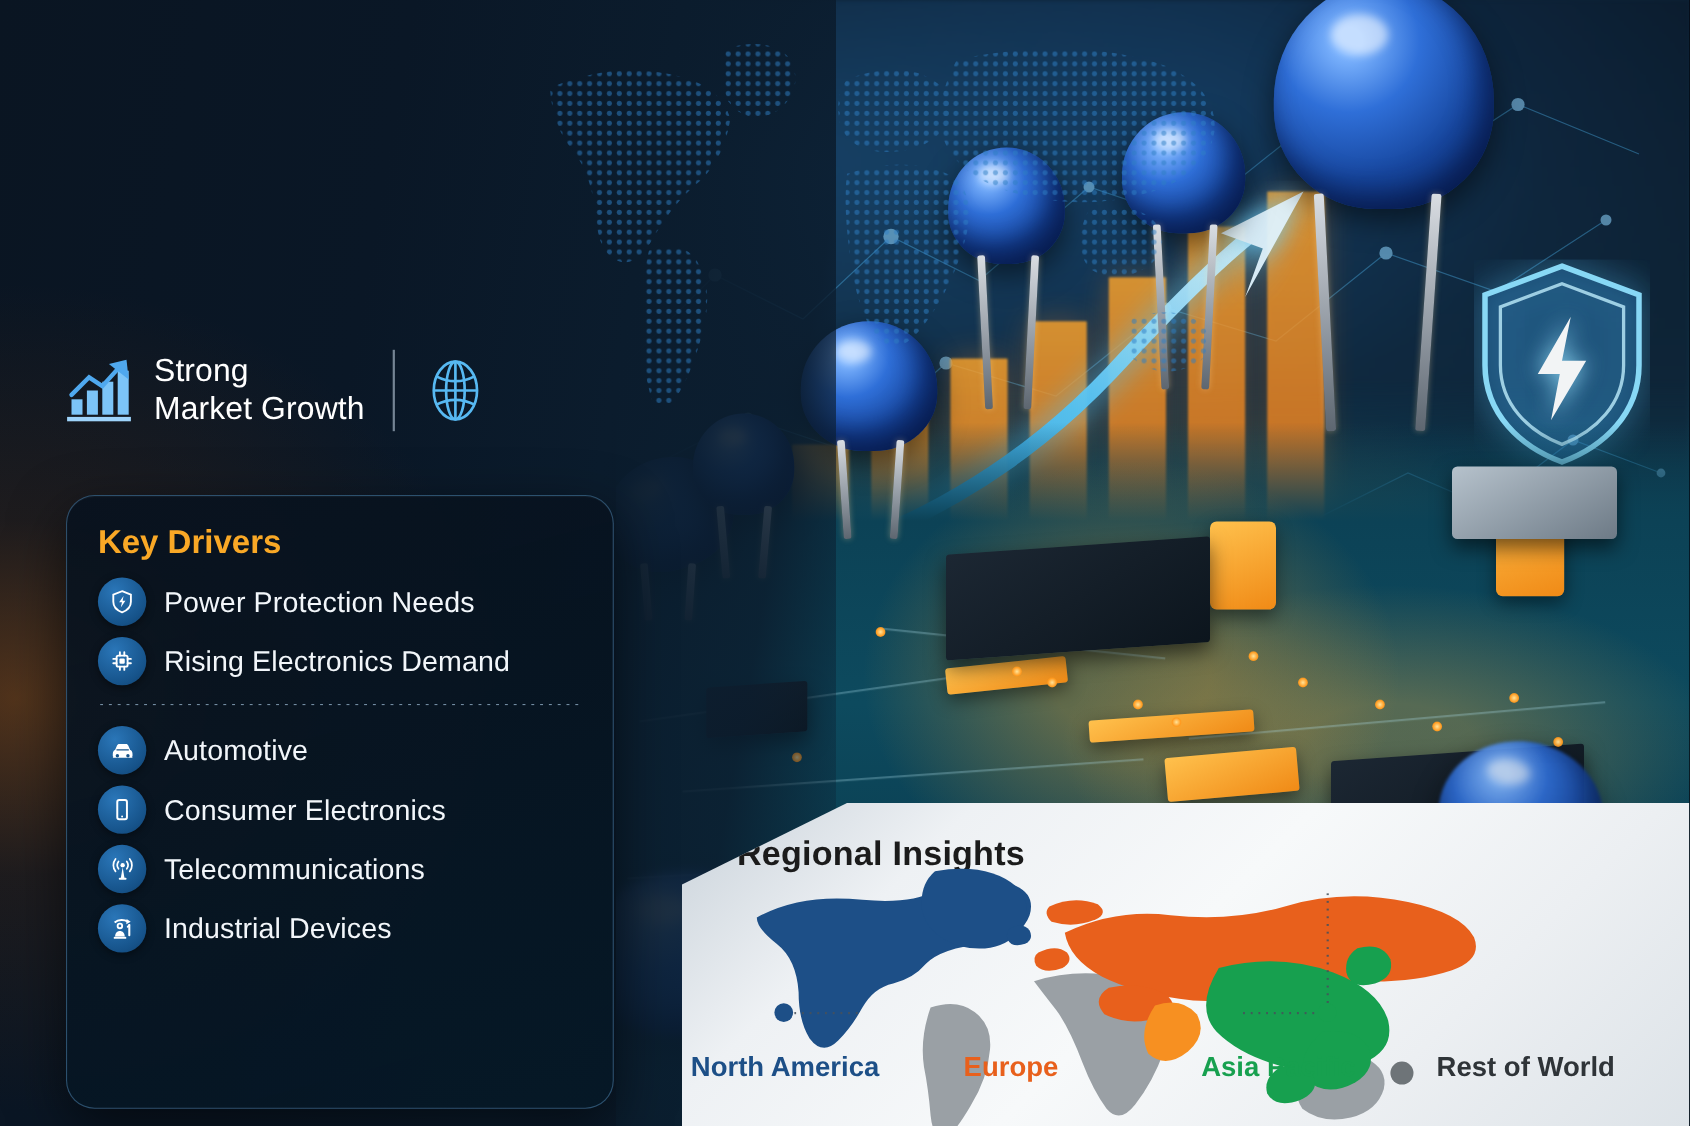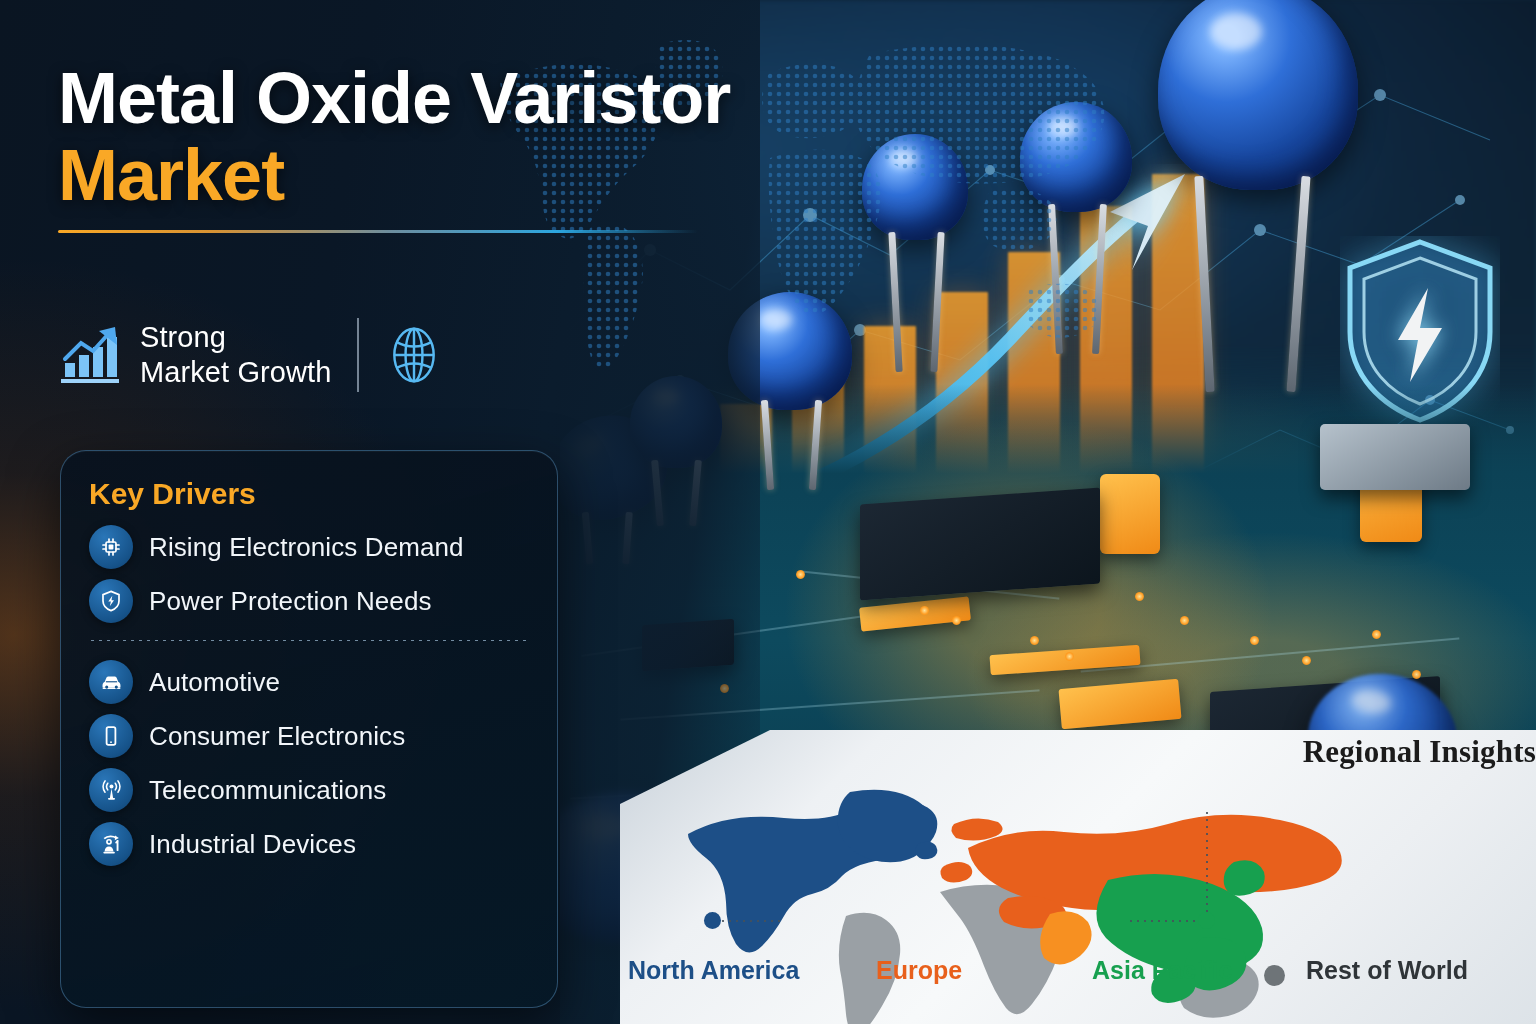--- a/index.html
+++ b/index.html
@@ -149,24 +149,23 @@
 
   
   .regional {
     position:absolute; left:620px; top:730px; width:916px; height:294px; z-index:7;
     background:linear-gradient(135deg,#c9d2da 0%,#eef1f4 22%,#f7f9fa 48%,#eceff2 74%,#dde3e8 100%);
     clip-path:polygon(150px 0, 916px 0, 916px 294px, 0 294px, 0 74px);
     box-shadow:0 -8px 28px rgba(0,0,0,.35);
     overflow:hidden;
   }
   .reg-title {
-    position:absolute; left:0; right:0; top:4px; text-align:right;
+    position:absolute; left:0; right:0; top:28px; text-align:left;
     font-size:31px; font-weight:bold; color:#1b1b1b; letter-spacing:.2px;
     padding-left:50px;
-    font-family:Liberation Serif, serif;
   }
   .reg-map { position:absolute; left:58px; top:58px; width:800px; height:236px; }
   .reg-legend { position:absolute; left:0; right:4px; bottom:34px; height:34px; }
   .leg-lbl {
     position:absolute; font-size:25px; font-weight:bold; white-space:nowrap;
   }
   .leg-dot { position:absolute; width:17px; height:17px; border-radius:50%; }
   .leg-line {
     position:absolute; height:2px;
     background-image:linear-gradient(to right, rgba(70,80,90,.85) 0 2px, rgba(0,0,0,0) 2px 7px);
@@ -339,25 +338,20 @@
 
       <path d="M300 148 q54 -18 96 2 q22 18 12 56 q-12 46 -40 82 q-24 30 -42 8 q-16 -24 -22 -64 q-8 -54 -4 -84 Z"></path>
 
       <path d="M400 44 q110 -22 190 6 q48 22 44 60 q-6 38 -56 54 q-52 16 -106 6 q-58 -10 -80 -44 q-18 -34 8 -82 Z"></path>
 
       <path d="M520 180 q44 -8 62 14 q12 22 -8 38 q-28 18 -54 2 q-16 -22 0 -54 Z"></path>
       <path d="M560 278 q46 -12 66 10 q12 20 -10 34 q-34 14 -56 -6 q-10 -20 0 -38 Z"></path>
     </g>
   </svg>
 
-  <div class="title-wrap">
-    <div class="title-line1">Metal Oxide Varistor</div>
-    <div class="title-line2">Market</div>
-    <div class="title-rule"></div>
-  </div>
 
   <div class="badges">
 
     <div class="badge">
       <span class="b-icon">
         <svg viewBox="0 0 64 64" width="64" height="64">
           <g fill="#7cc4f7">
             <rect x="6" y="40" width="10" height="14"></rect>
             <rect x="20" y="32" width="10" height="22"></rect>
             <rect x="34" y="24" width="10" height="30"></rect>
@@ -392,36 +386,36 @@
     </div>
   </div>
 
   <div class="key-panel">
 
     <div class="sec-title drivers">Key Drivers</div>
 
     <ul class="klist">
       <li class="kitem">
         <span class="kcircle">
+          <svg viewBox="0 0 24 24" width="24" height="24">
+            <path d="M12 2.4 L20 5.6 V12 C20 16.6 16.6 19.9 12 21.6 C7.4 19.9 4 16.6 4 12 V5.6 Z" fill="none" stroke="#fff" stroke-width="1.7"></path>
+            <path d="M13.3 6.8 L9.3 12.6 h2.6 l-1.1 4.6 l4.2 -6 h-2.5 Z" fill="#fff"></path>
+          </svg>
+        </span>
+        <span class="klabel">Power Protection Needs</span>
+      </li>
+      <li class="kitem">
+        <span class="kcircle">
           <svg viewBox="0 0 24 24" width="24" height="24" fill="none" stroke="#fff" stroke-width="1.7">
             <rect x="7" y="7" width="10" height="10" rx="1.5"></rect>
             <rect x="9.6" y="9.6" width="4.8" height="4.8" rx="1" fill="#fff" stroke="none"></rect>
             <path d="M10 4v3M14 4v3M10 17v3M14 17v3M4 10h3M4 14h3M17 10h3M17 14h3" stroke-linecap="round"></path>
           </svg>
         </span>
         <span class="klabel">Rising Electronics Demand</span>
-      </li>
-      <li class="kitem">
-        <span class="kcircle">
-          <svg viewBox="0 0 24 24" width="24" height="24">
-            <path d="M12 2.4 L20 5.6 V12 C20 16.6 16.6 19.9 12 21.6 C7.4 19.9 4 16.6 4 12 V5.6 Z" fill="none" stroke="#fff" stroke-width="1.7"></path>
-            <path d="M13.3 6.8 L9.3 12.6 h2.6 l-1.1 4.6 l4.2 -6 h-2.5 Z" fill="#fff"></path>
-          </svg>
-        </span>
-        <span class="klabel">Power Protection Needs</span>
       </li>
     </ul>
 
     <div class="dot-divider"></div>
 
 
     <ul class="klist">
       <li class="kitem">
         <span class="kcircle">
           <svg viewBox="0 0 24 24" width="25" height="25">

